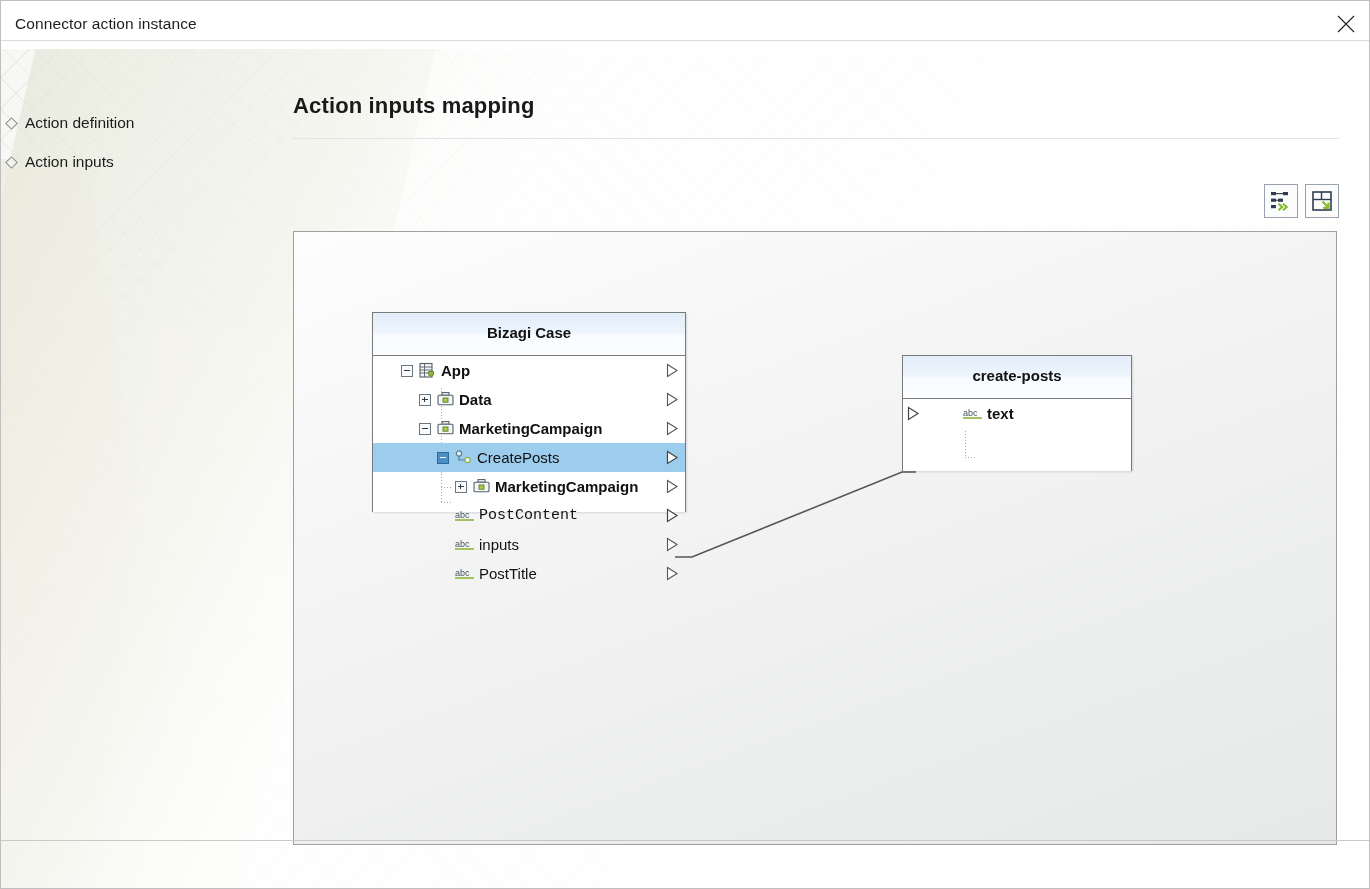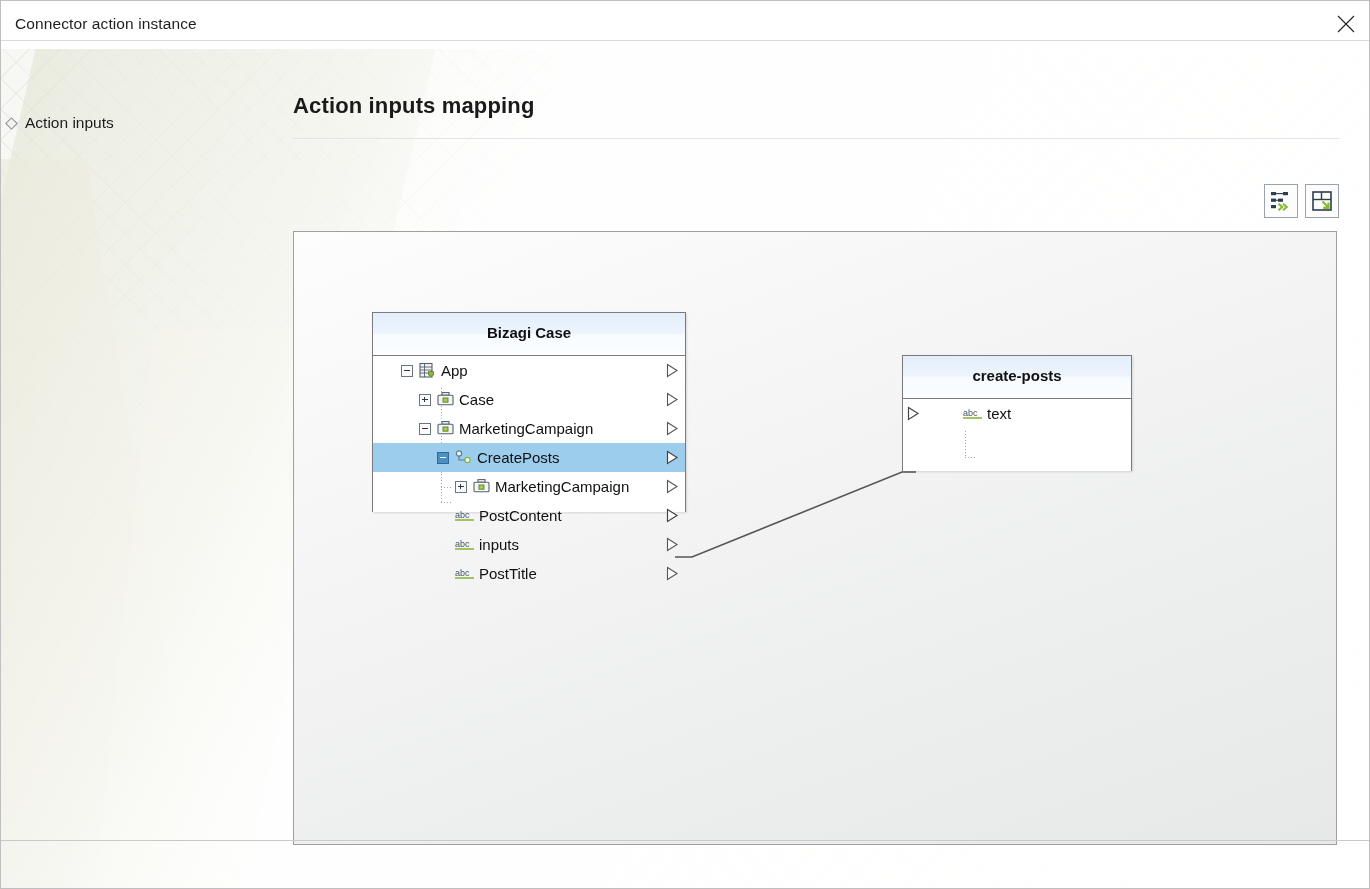--- a/index.html
+++ b/index.html
@@ -200,21 +200,21 @@
   }
   .trow.sel { background: #9ccded; }
 
   .tlabel {
     position: absolute;
     top: 4px;
     font-size: 15px;
     color: #111;
     line-height: 21px;
   }
-  .tlabel.bold { font-weight: normal; }
+  .tlabel.bold { font-weight: bold; }
 
   .texp {
     position: absolute;
     top: 9px;
     width: 12px; height: 12px;
     border: 1px solid #6b7780;
     background: #fbfbfb;
     box-sizing: border-box;
   }
   .texp::before {
@@ -274,20 +274,24 @@
     </div>
   </div>
 
   <div class="page-bg">
     <div class="poly-a"></div>
     <div class="poly-b"></div>
     <div class="poly-c"></div>
     <div class="content-wash"></div>
 
     <div class="sidenav">
+      <div class="nav-item">
+        <span class="nav-bullet"></span>
+        <span>Action definition</span>
+      </div>
       <div class="nav-item">
         <span class="nav-bullet"></span>
         <span>Action inputs</span>
       </div>
     </div>
 
     <div class="main">
       <div class="main-title">Action inputs mapping</div>
       <div class="toolbar-rule"></div>
 
@@ -357,21 +361,21 @@
 
             <div class="trow">
               <span class="texp plus" style="left:46px;"></span>
               <span class="ticon" style="left:64px;">
                 <svg width="17" height="17" viewBox="0 0 17 17">
                   <rect x="5" y="1.6" width="7" height="2.6" fill="none" stroke="#55606a" stroke-width="1.1"></rect>
                   <rect x="1" y="4.2" width="15" height="9.5" rx="1" fill="#f3f6f9" stroke="#55606a" stroke-width="1.1"></rect>
                   <rect x="6" y="7" width="5" height="4.2" fill="#a8cc4f" stroke="#5d7e24" stroke-width=".9"></rect>
                 </svg>
               </span>
-              <span class="tlabel bold" style="left:86px;">Case</span>
+              <span class="tlabel bold" style="left:86px;">Data</span>
               <span class="tri-wrap" style="right:6px;">
                 <svg width="13" height="15" viewBox="0 0 13 15">
                     <path d="M1.5 1.5 L11 7.5 L1.5 13.5 Z" fill="#ffffff" stroke="#555" stroke-width="1.1"></path>
                   </svg>
               </span>
             </div>
 
             <div class="trow">
               <span class="texp" style="left:46px;"></span>
               <span class="ticon" style="left:64px;">
@@ -423,21 +427,21 @@
               </span>
             </div>
 
             <div class="trow">
               <span class="ticon" style="left:80px;">
                 <svg width="24" height="17" viewBox="0 0 24 17">
                   <text x="2" y="11" font-family="Liberation Sans, sans-serif" font-size="9" fill="#44525e">abc</text>
                   <line x1="2" y1="13" x2="21" y2="13" stroke="#8cb63c" stroke-width="1.6"></line>
                 </svg>
               </span>
-              <span class="tlabel" style="left:106px;">PostContent</span>
+              <span class="tlabel" style="left:106px;font-family:Liberation Mono, monospace;">PostContent</span>
               <span class="tri-wrap" style="right:6px;">
                 <svg width="13" height="15" viewBox="0 0 13 15">
                     <path d="M1.5 1.5 L11 7.5 L1.5 13.5 Z" fill="#ffffff" stroke="#444" stroke-width="1.2"></path>
                   </svg>
               </span>
             </div>
 
             <div class="trow">
               <span class="ticon" style="left:80px;">
                 <svg width="24" height="17" viewBox="0 0 24 17">

